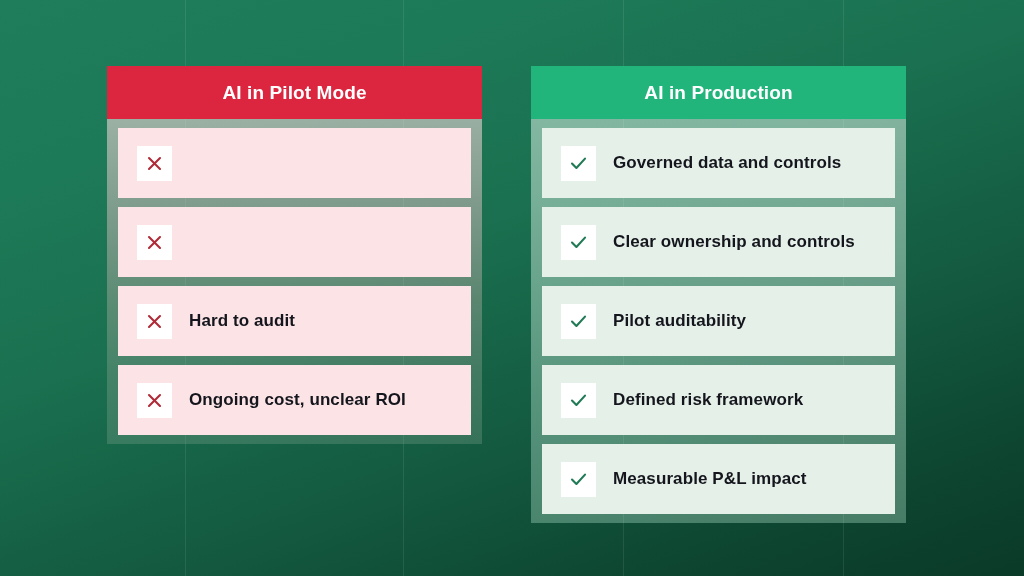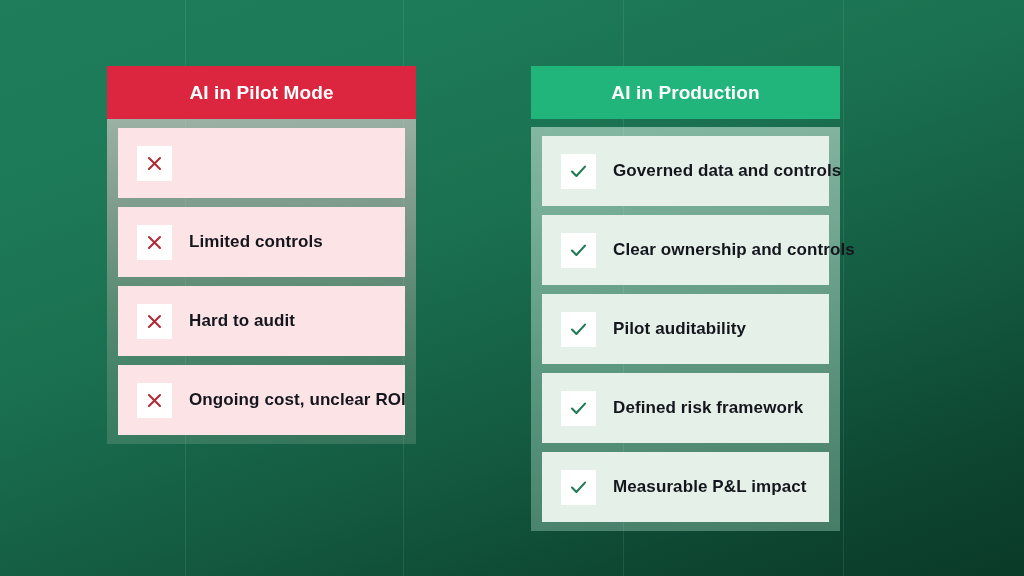--- a/index.html
+++ b/index.html
@@ -32,21 +32,21 @@
   .gridline {
     position:absolute; top:0; bottom:0;
     width:1px;
     background:rgba(255,255,255,0.085);
   }
 
   
   .column {
     position:absolute;
     top:66px;
-    width:309px;
+    width:375px;
   }
   .column.left  { left:107px; }
   .column.right { left:531px; }
 
   .card-header {
     height:53px;
     display:flex;
     align-items:center;
     justify-content:center;
     color:#ffffff;
@@ -70,21 +70,20 @@
        rgba(190,178,168,0.40) 55%,
        rgba(150,170,150,0.34) 78%,
        rgba(130,168,146,0.30) 100%);
   }
   .right .card-body {
     background:linear-gradient(180deg,
        rgba(226,244,234,0.52) 0%,
        rgba(208,238,223,0.46) 35%,
        rgba(186,230,210,0.40) 70%,
        rgba(176,226,204,0.36) 100%);
-    margin-top:8px;
   }
 
   
   .row {
     display:flex;
     align-items:center;
     height:70px;
     padding-left:19px;
   }
   .left  .row { background:#fce4e6; }
@@ -133,21 +132,20 @@
         </span>
       </div>
 
 
       <div class="row">
         <span class="icon-box">
           <svg width="15" height="15" viewBox="0 0 15 15">
             <path d="M2 2 L13 13 M13 2 L2 13" stroke="#b02a37" stroke-width="2.1" stroke-linecap="round" fill="none"></path>
           </svg>
         </span>
-        <span class="row-label">Limited controls</span>
       </div>
 
       <div class="row">
         <span class="icon-box">
           <svg width="15" height="15" viewBox="0 0 15 15">
             <path d="M2 2 L13 13 M13 2 L2 13" stroke="#b02a37" stroke-width="2.1" stroke-linecap="round" fill="none"></path>
           </svg>
         </span>
         <span class="row-label">Hard to audit</span>
       </div>

